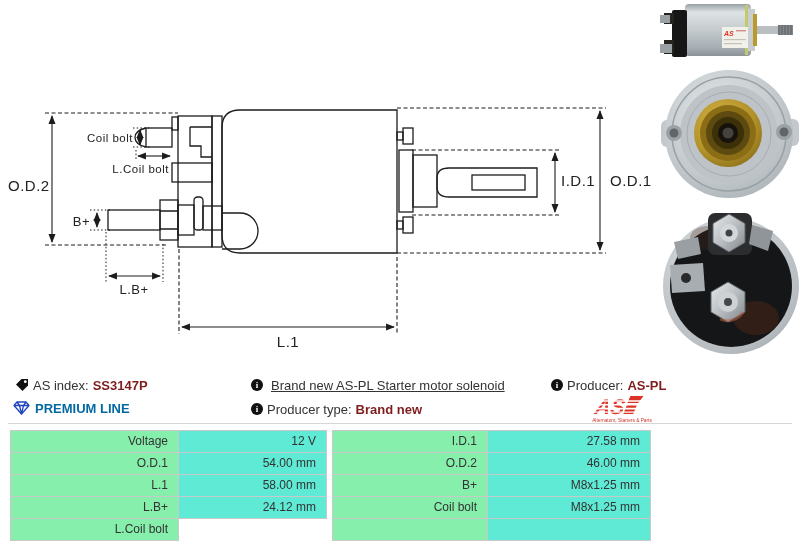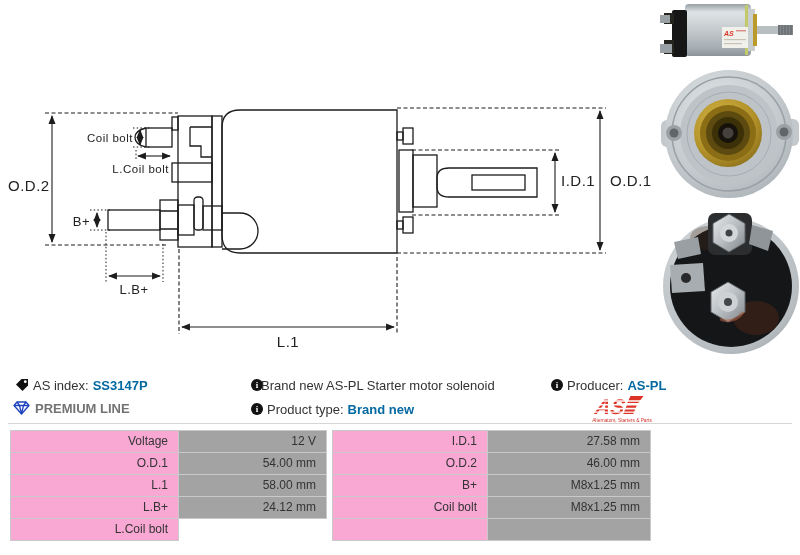--- a/index.html
+++ b/index.html
@@ -10,35 +10,35 @@
   #diagram{position:absolute;left:0;top:0;}
   .ln{fill:none;stroke:#1c1c1c;stroke-width:1.3px;}
   .dim{fill:none;stroke:#1c1c1c;stroke-width:1.1px;}
   .dsh{fill:none;stroke:#1c1c1c;stroke-width:1.1px;stroke-dasharray:4 2.5;}
   .dot{fill:none;stroke:#1c1c1c;stroke-width:1px;stroke-dasharray:1.5 2.2;}
   .dlabel{fill:#222;letter-spacing:.5px;}
   
   .photo{position:absolute;}
   
   .info{position:absolute;font-size:13px;color:#333;white-space:nowrap;height:16px;line-height:16px;}
-  .info b{color:#0369a1;margin-left:4px;}
+  .info b{color:#7f1d1d;margin-left:4px;}
   .premium{font-weight:bold;}
   .iicon{position:absolute;width:12px;height:12px;border-radius:50%;background:#111;
          color:#fff;text-align:center;font:bold 9px/12px "Liberation Serif",serif;}
   .iicon::after{content:"i";}
   .sep{position:absolute;left:8px;top:423px;width:784px;height:1px;background:#d6d6d6;}
   
   .spec-table{position:absolute;display:grid;font-size:12px;color:#333;
               border-top:1px solid #c9c9c9;border-left:1px solid #c9c9c9;}
   #table-left{left:10px;top:430px;grid-template-columns:168px 148px;}
   #table-right{left:332px;top:430px;grid-template-columns:155px 163px;}
   .cell{height:21px;line-height:21px;border-right:1px solid #c9c9c9;border-bottom:1px solid #c9c9c9;
         text-align:right;overflow:hidden;}
-  .cell.label{background:#f9a8d4;padding-right:10px;}
-  .cell.value{background:#a3a3a3;padding-right:10px;}
+  .cell.label{background:#86efac;padding-right:10px;}
+  .cell.value{background:#5eead4;padding-right:10px;}
 </style>
 </head>
 <body>
 
 <div class="stage">
 
   <svg id="diagram" width="660" height="372" viewBox="0 0 660 372">
     <defs>
       <pattern id="thr" width="3.2" height="4" patternUnits="userSpaceOnUse">
         <rect width="3.2" height="4" fill="#ffffff"></rect>
@@ -213,38 +213,38 @@
 
   <svg style="position:absolute;left:15px;top:378px;" width="14" height="14" viewBox="0 0 14 14">
     <path d="M1,6.5 L6.5,1 H13 V7.5 L7.5,13 Z" fill="#111"></path>
     <circle cx="10.3" cy="3.7" r="1.4" fill="#fff"></circle>
   </svg>
   <div class="info" style="left:33px;top:378px;">
     <span>AS index:</span><b>SS3147P</b>
   </div>
 
   <span class="iicon" style="left:251px;top:379px;"></span>
-  <div class="info" style="left:261px;top:378px;">Brand new AS-PL Starter motor solenoid</div>
+  <div class="info" style="left:271px;top:378px;text-decoration:underline;">Brand new AS-PL Starter motor solenoid</div>
 
   <span class="iicon" style="left:551px;top:379px;"></span>
   <div class="info" style="left:567px;top:378px;">
     <span>Producer:</span><b>AS-PL</b>
   </div>
 
   <svg style="position:absolute;left:13px;top:401px;" width="17" height="14" viewBox="0 0 17 14">
     <g fill="none" stroke="#1c43bd" stroke-width="1.3" stroke-linejoin="round">
       <path d="M4,1 H13 L16,4.5 L8.5,13 L1,4.5 Z"></path>
       <path d="M1,4.5 H16 M4,1 L6.5,4.5 L8.5,13 M13,1 L10.5,4.5 L8.5,13"></path>
     </g>
   </svg>
-  <div class="info premium" style="left:35px;top:401px;color:#737373;">PREMIUM LINE</div>
+  <div class="info premium" style="left:35px;top:401px;color:#0369a1;">PREMIUM LINE</div>
 
   <span class="iicon" style="left:251px;top:403px;"></span>
   <div class="info" style="left:267px;top:402px;">
-    <span>Product type:</span><b>Brand new</b>
+    <span>Producer type:</span><b>Brand new</b>
   </div>
 
   <svg style="position:absolute;left:582px;top:393px;" width="80" height="32" viewBox="0 0 80 32">
     <g transform="skewX(-10)">
       <text x="16" y="21" font-size="21" font-weight="bold" font-style="italic" fill="#dd3327">AS</text>
       <polygon points="49,3 62,3 58,10 47,10" fill="#dd3327"></polygon>
       <polygon points="47,12 57,12 55,21 45,21" fill="#dd3327"></polygon>
       <rect x="12" y="7.2" width="50" height="1.6" fill="#fff"></rect>
       <rect x="12" y="11" width="50" height="1.6" fill="#fff"></rect>
       <rect x="12" y="14.8" width="50" height="1.6" fill="#fff"></rect>

